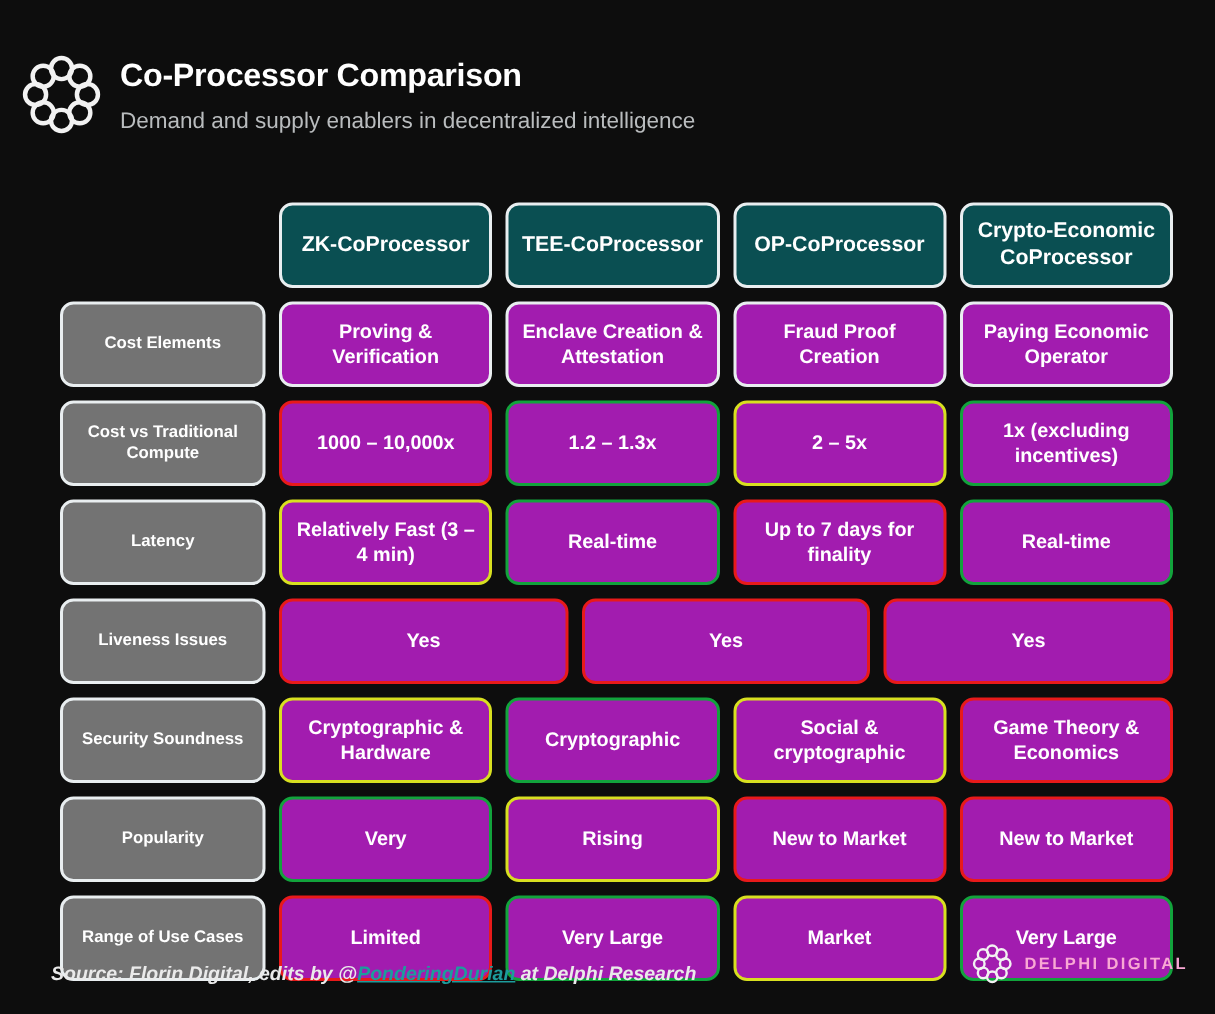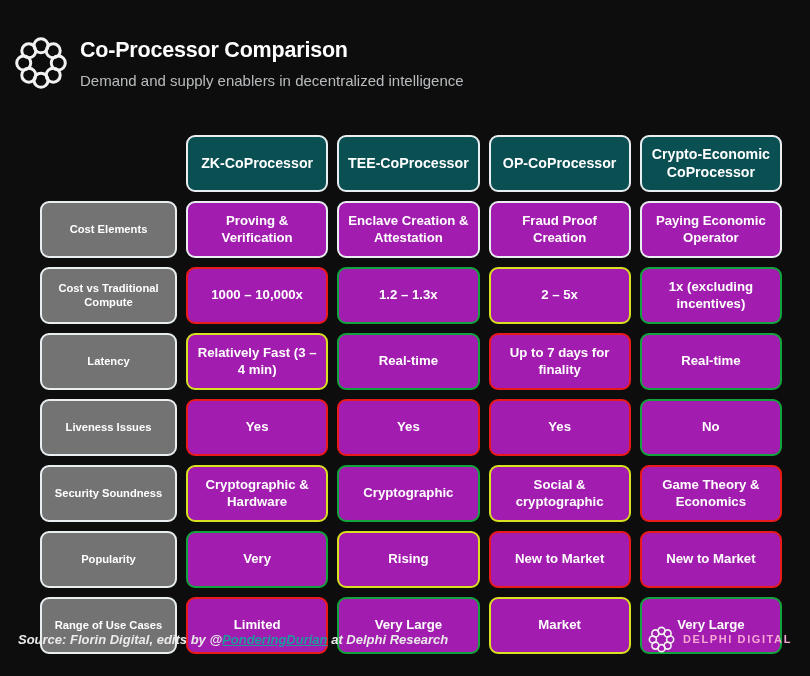--- a/index.html
+++ b/index.html
@@ -115,23 +115,23 @@
   .cell.c-yellow{ border-color: #d8e020; }
 
   
   #footer {
     position: absolute;
     left: 0;
     top: 622px;
     width: 810px;
     height: 34px;
     display: flex;
-    align-items: center;
+    align-items: flex-end;
     justify-content: space-between;
-    padding: 0 18px 0 18px;
+    padding: 0 18px 0 34px;
   }
 
   #source-line {
     font-size: 13px;
     font-style: italic;
     font-weight: bold;
     color: #eaeaea;
     white-space: nowrap;
   }
   #source-handle {
@@ -204,21 +204,20 @@
       <div class="cell data-col c-yellow">Relatively Fast (3 – 4 min)</div>
       <div class="cell data-col c-green">Real-time</div>
       <div class="cell data-col c-red">Up to 7 days for finality</div>
       <div class="cell data-col c-green">Real-time</div>
     </div>
     <div class="grid-row">
       <div class="cell label-col">Liveness Issues</div>
       <div class="cell data-col c-red">Yes</div>
       <div class="cell data-col c-red">Yes</div>
       <div class="cell data-col c-red">Yes</div>
-      <div class="cell data-col c-green">No</div>
     </div>
     <div class="grid-row">
       <div class="cell label-col">Security Soundness</div>
       <div class="cell data-col c-yellow">Cryptographic &amp; Hardware</div>
       <div class="cell data-col c-green">Cryptographic</div>
       <div class="cell data-col c-yellow">Social &amp; cryptographic</div>
       <div class="cell data-col c-red">Game Theory &amp; Economics</div>
     </div>
     <div class="grid-row">
       <div class="cell label-col">Popularity</div>

